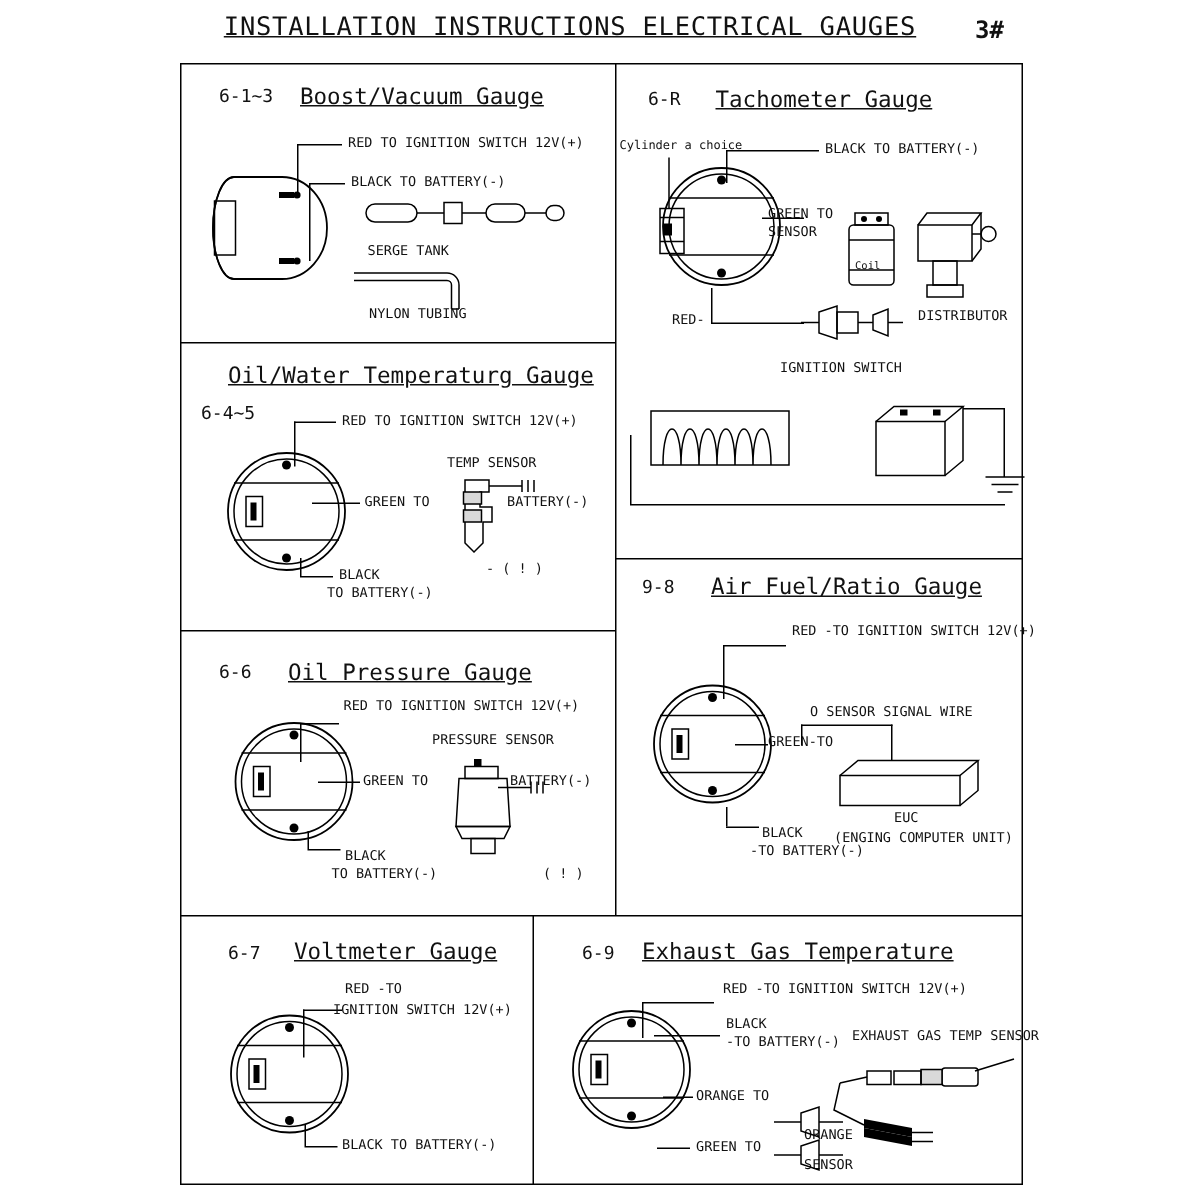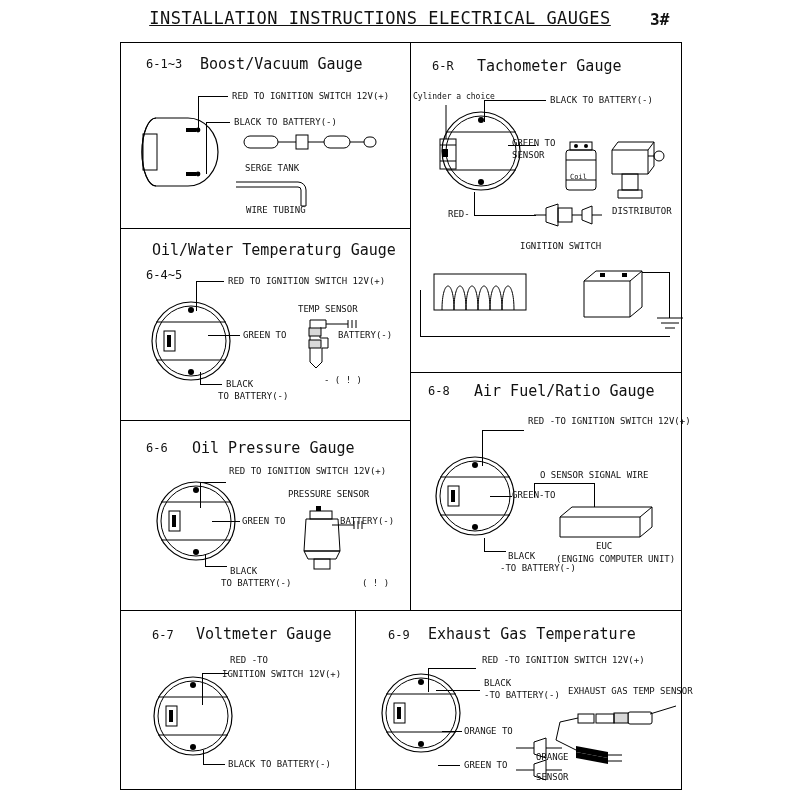--- a/index.html
+++ b/index.html
@@ -59,20 +59,21 @@
   
   .panel-id {
     position: absolute;
     font-size: 12px;
     white-space: nowrap;
   }
   .panel-title {
     position: absolute;
     font-size: 15px;
     white-space: nowrap;
+    text-decoration: underline;
   }
   
   .lbl {
     position: absolute;
     font-size: 9px;
     white-space: nowrap;
     line-height: 11px;
   }
   .lbl.sm { font-size: 8px; }
   .lbl.xs { font-size: 7px; }
@@ -152,24 +153,24 @@
   </div>
   <div class="lbl" style="left:245px; top:163px;">SERGE TANK</div>
 
   <div class="gauge" style="left:234px; top:176px;">
     <svg width="90" height="36" viewBox="0 0 90 36">
       <path class="stroke-thin" d="M2,6 L64,6 A8,8 0 0 1 72,14 L72,30"></path>
       <path class="stroke-thin" d="M2,11 L64,11 A3,3 0 0 1 67,14 L67,30"></path>
       <path class="stroke-thin" d="M67,30 L72,30"></path>
     </svg>
   </div>
-  <div class="lbl" style="left:246px; top:205px;">WIRE TUBING</div>
+  <div class="lbl" style="left:246px; top:205px;">NYLON TUBING</div>
 
   <div class="panel-title" style="left:152px; top:241px;">Oil/Water Temperaturg Gauge</div>
-  <div class="panel-id" style="left:146px; top:268px;">6-4~5</div>
+  <div class="panel-id" style="left:134px; top:268px;">6-4~5</div>
 
   <div class="gauge" style="left:150px; top:300px;">
     <svg width="82" height="82" viewBox="0 0 82 82">
       <circle class="stroke" cx="41" cy="41" r="39"></circle>
       <circle class="stroke-thin" cx="41" cy="41" r="35"></circle>
       <path class="stroke-thin" d="M6,22 L76,22"></path>
       <path class="stroke-thin" d="M6,60 L76,60"></path>
       <circle class="fillblk" cx="41" cy="10" r="3"></circle>
       <circle class="fillblk" cx="41" cy="72" r="3"></circle>
       <rect class="stroke-thin" x="14" y="31" width="11" height="20"></rect>
@@ -365,21 +366,21 @@
   <div class="wire h" style="left:642px; top:272px; width:28px;"></div>
   <div class="wire v" style="left:669px; top:272px; height:46px;"></div>
   <div class="gauge" style="left:656px; top:316px;">
     <svg width="28" height="16" viewBox="0 0 28 16">
       <path class="stroke-thin" d="M1,2 L27,2 M5,7 L23,7 M9,12 L19,12"></path>
     </svg>
   </div>
   <div class="wire v" style="left:420px; top:290px; height:46px;"></div>
   <div class="wire h" style="left:420px; top:336px; width:250px;"></div>
 
-  <div class="panel-id" style="left:428px; top:384px;">6-8</div>
+  <div class="panel-id" style="left:428px; top:384px;">9-8</div>
   <div class="panel-title" style="left:474px; top:382px;">Air Fuel/Ratio Gauge</div>
 
   <div class="gauge" style="left:434px; top:455px;">
     <svg width="82" height="82" viewBox="0 0 82 82">
       <circle class="stroke" cx="41" cy="41" r="39"></circle>
       <circle class="stroke-thin" cx="41" cy="41" r="35"></circle>
       <path class="stroke-thin" d="M6,22 L76,22"></path>
       <path class="stroke-thin" d="M6,60 L76,60"></path>
       <circle class="fillblk" cx="41" cy="10" r="3"></circle>
       <circle class="fillblk" cx="41" cy="72" r="3"></circle>

